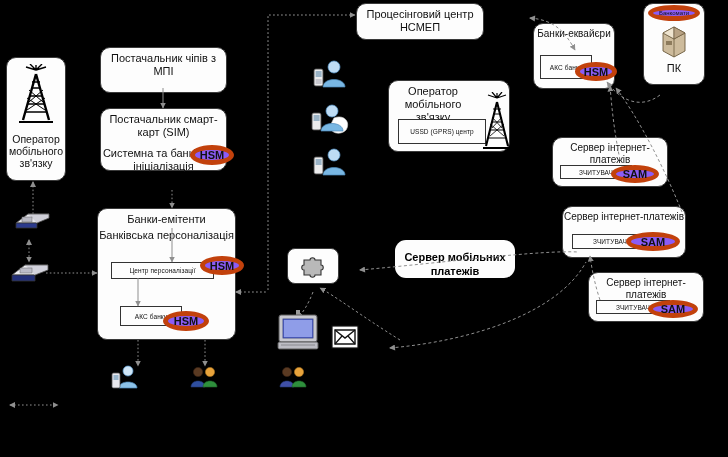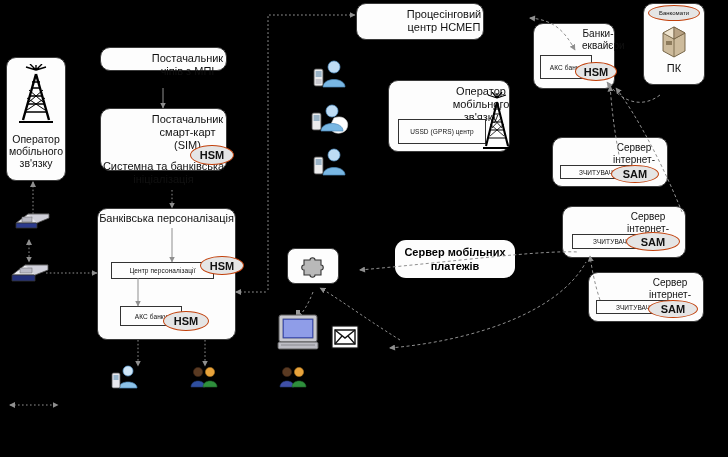--- a/index.html
+++ b/index.html
@@ -4,41 +4,41 @@
 <style>
   html,body{margin:0;padding:0;background:#000;}
   body{width:728px;height:457px;overflow:hidden;
        font-family:"Liberation Sans","DejaVu Sans",sans-serif;}
   #stage{position:relative;width:728px;height:457px;background:#000;}
 
   
   .box{position:absolute;background:#fdfdfd;border:1px solid #3a3a3a;
        border-radius:10px;box-sizing:border-box;
        color:#111;text-align:center;}
-  .box .title{font-size:11px;line-height:13px;padding-top:4px;padding-left:48px;}
+  .box .title{font-size:11px;line-height:13px;padding-top:4px;}
   .box .title.small{font-size:10px;line-height:12px;text-align:center;}
   .box .sub{font-size:11px;line-height:13px;}
 
   
   .inner{position:absolute;background:#fdfdfd;border:1px solid #333;
          box-sizing:border-box;font-size:6.5px;line-height:9px;
          color:#111;display:flex;align-items:center;justify-content:center;
          text-align:center;letter-spacing:.1px;}
 
   
-  .ell{position:absolute;background:#e5e5e5;border:1px solid #c2410c;
+  .ell{position:absolute;background:#8b5cf6;border:5px solid #c2410c;
        border-radius:50%;box-sizing:border-box;color:#111;
        display:flex;align-items:center;justify-content:center;
        font-size:11px;font-weight:bold;z-index:6;}
   .ell.sm{font-size:6px;font-weight:normal;}
 
   
   .caption{position:absolute;background:#fdfdfd;border-radius:11px;
            color:#000;font-size:11px;font-weight:bold;line-height:14px;
-           text-align:center;display:flex;align-items:center;
+           text-align:center;display:flex;align-items:flex-end;
            justify-content:center;box-sizing:border-box;}
 
   
   svg.wires{position:absolute;left:0;top:0;width:728px;height:457px;
             pointer-events:none;z-index:2;}
 
   
   .ico{position:absolute;z-index:4;}
   .lbl{position:absolute;font-size:11px;color:#111;text-align:center;}
 </style>
@@ -127,31 +127,32 @@
     <svg width="44" height="28" viewBox="0 0 44 28">
       <g>
         <path d="M4 17 L17 7 L40 7 L27 17 Z" fill="#eeeef3" stroke="#555" stroke-width=".8"></path>
         <path d="M4 17 L27 17 L27 23 L4 23 Z" fill="#23307a" stroke="#333" stroke-width=".8"></path>
         <path d="M17 7 L40 7 L40 12 L27 17" fill="#d2d2dc" stroke="#555" stroke-width=".8"></path>
         <rect x="12" y="10" width="12" height="5" fill="#bdbdc8" stroke="#666" stroke-width=".5"></rect>
       </g>
     </svg>
   </div>
 
-  <div class="box" style="left:100px;top:47px;width:127px;height:24px;">
+  <div class="box" style="left:100px;top:47px;width:127px;height:46px;">
     <div class="title">Постачальник чіпів з МПІ</div>
   </div>
 
   <div class="box" style="left:100px;top:108px;width:127px;height:63px;">
     <div class="title">Постачальник смарт-карт (SIM)</div>
     <div class="sub" style="margin-top:8px;">Системна та банківська ініціалізація</div>
   </div>
   <div class="ell" style="left:190px;top:145px;width:44px;height:20px;">HSM</div>
 
   <div class="box" style="left:97px;top:208px;width:139px;height:132px;">
+    <div class="title">Банки-емітенти</div>
     <div class="sub" style="margin-top:3px;">Банківська персоналізація</div>
   </div>
   <div class="inner" style="left:111px;top:262px;width:103px;height:17px;">Центр персоналізації</div>
   <div class="ell" style="left:200px;top:256px;width:44px;height:19px;">HSM</div>
   <div class="inner" style="left:120px;top:306px;width:62px;height:20px;">АКС банку</div>
   <div class="ell" style="left:163px;top:311px;width:46px;height:20px;">HSM</div>
 
   <div class="ico" style="left:110px;top:365px;">
     <svg width="28" height="24" viewBox="0 0 28 24">
       <circle cx="18" cy="6" r="5" fill="#cfe6f7" stroke="#5a9bd0" stroke-width=".7"></circle>

